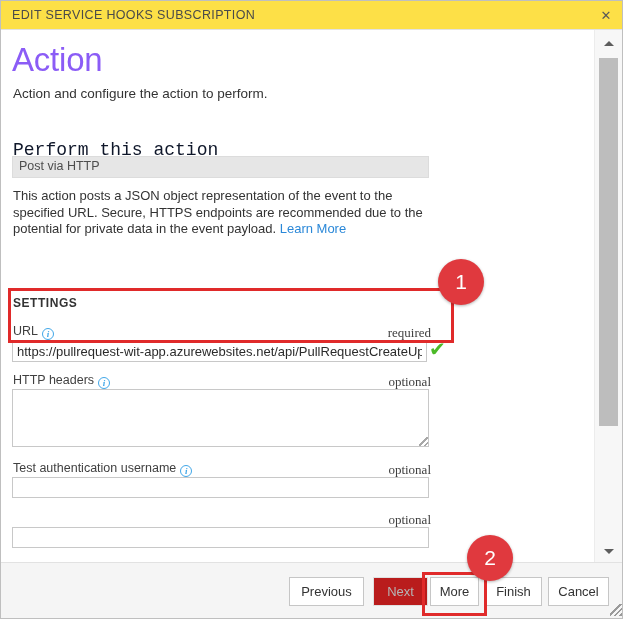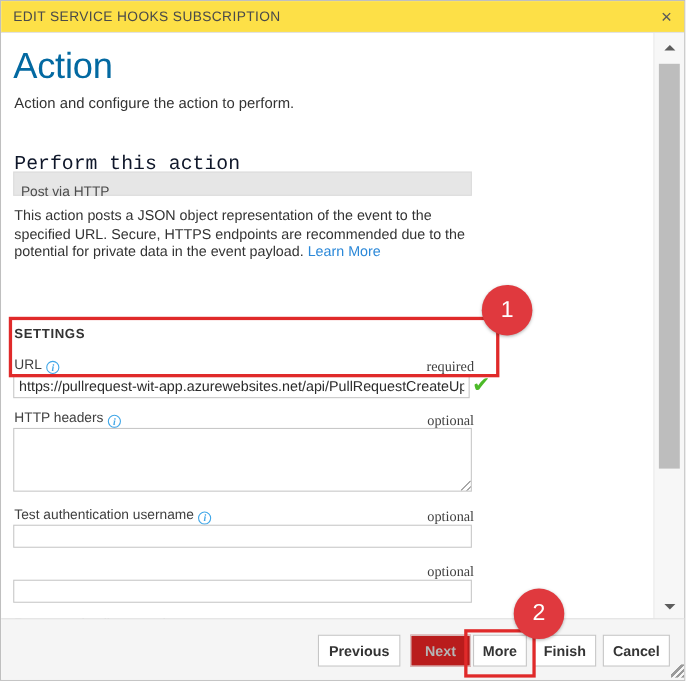--- a/index.html
+++ b/index.html
@@ -66,21 +66,21 @@
     background: #ffffff;
     overflow: hidden;
   }
 
   .page-title {
     position: absolute;
     left: 11px;
     top: 11px;
     font-size: 33px;
     line-height: 38px;
-    color: #0369a1;
+    color: #8b5cf6;
     font-weight: normal;
     letter-spacing: -0.2px;
   }
   .page-subtitle {
     position: absolute;
     left: 12px;
     top: 56px;
     font-size: 13.5px;
     color: #333333;
   }
@@ -100,21 +100,21 @@
     position: absolute;
     left: 11px;
     top: 126px;
     width: 417px;
     height: 22px;
     background: #e6e6e6;
     border: 1px solid #dcdcdc;
     box-sizing: border-box;
     font-size: 12.5px;
     color: #4d4d4d;
-    padding: 8px 0 0 6px;
+    padding: 0 0 0 6px;
     line-height: 19px;
     font-family: "Liberation Sans", sans-serif;
   }
 
   .desc {
     position: absolute;
     left: 12px;
     top: 158px;
     width: 420px;
     font-size: 13px;
@@ -273,21 +273,20 @@
     background: #ffffff;
     border: 1px solid #c6c6c6;
     box-sizing: border-box;
     font-size: 13px;
     color: #333333;
     font-family: "Liberation Sans", sans-serif;
     cursor: pointer;
     line-height: 27px;
     text-align: center;
     padding: 0;
-    font-weight: bold;
   }
   .btn.disabled {
     color: #b5b5b5;
     background: #b91c1c;
     border-color: #e0e0e0;
     cursor: default;
   }
 
   .win-grip {
     position: absolute;

